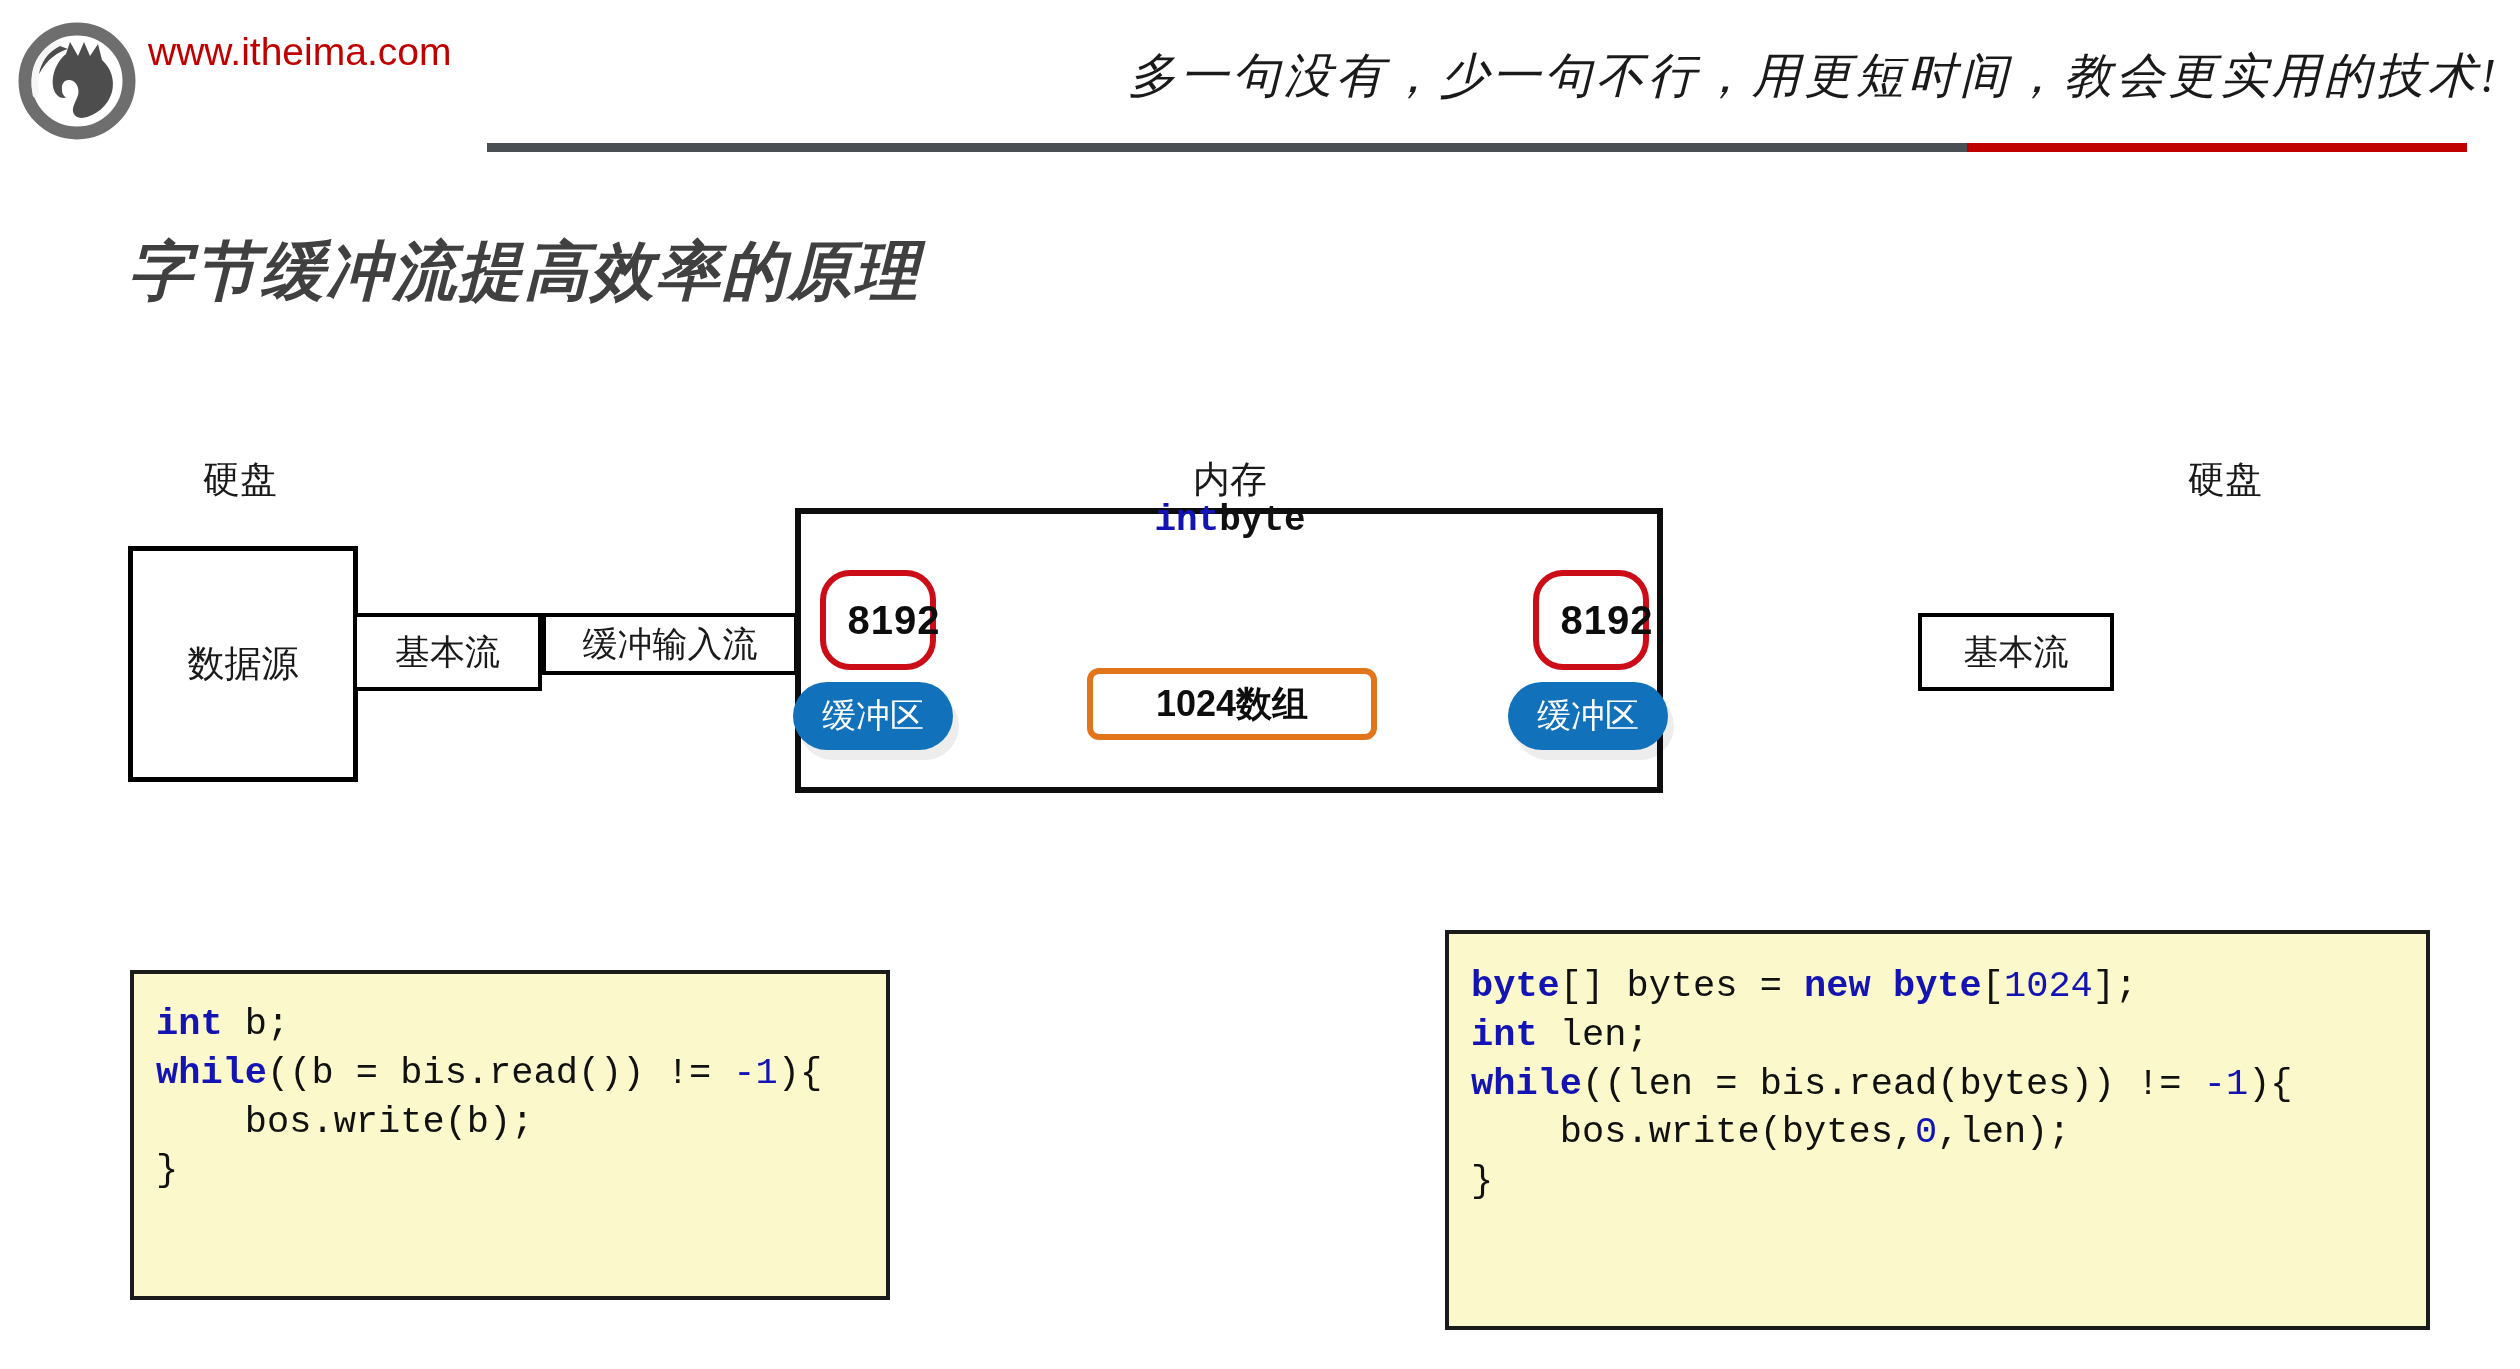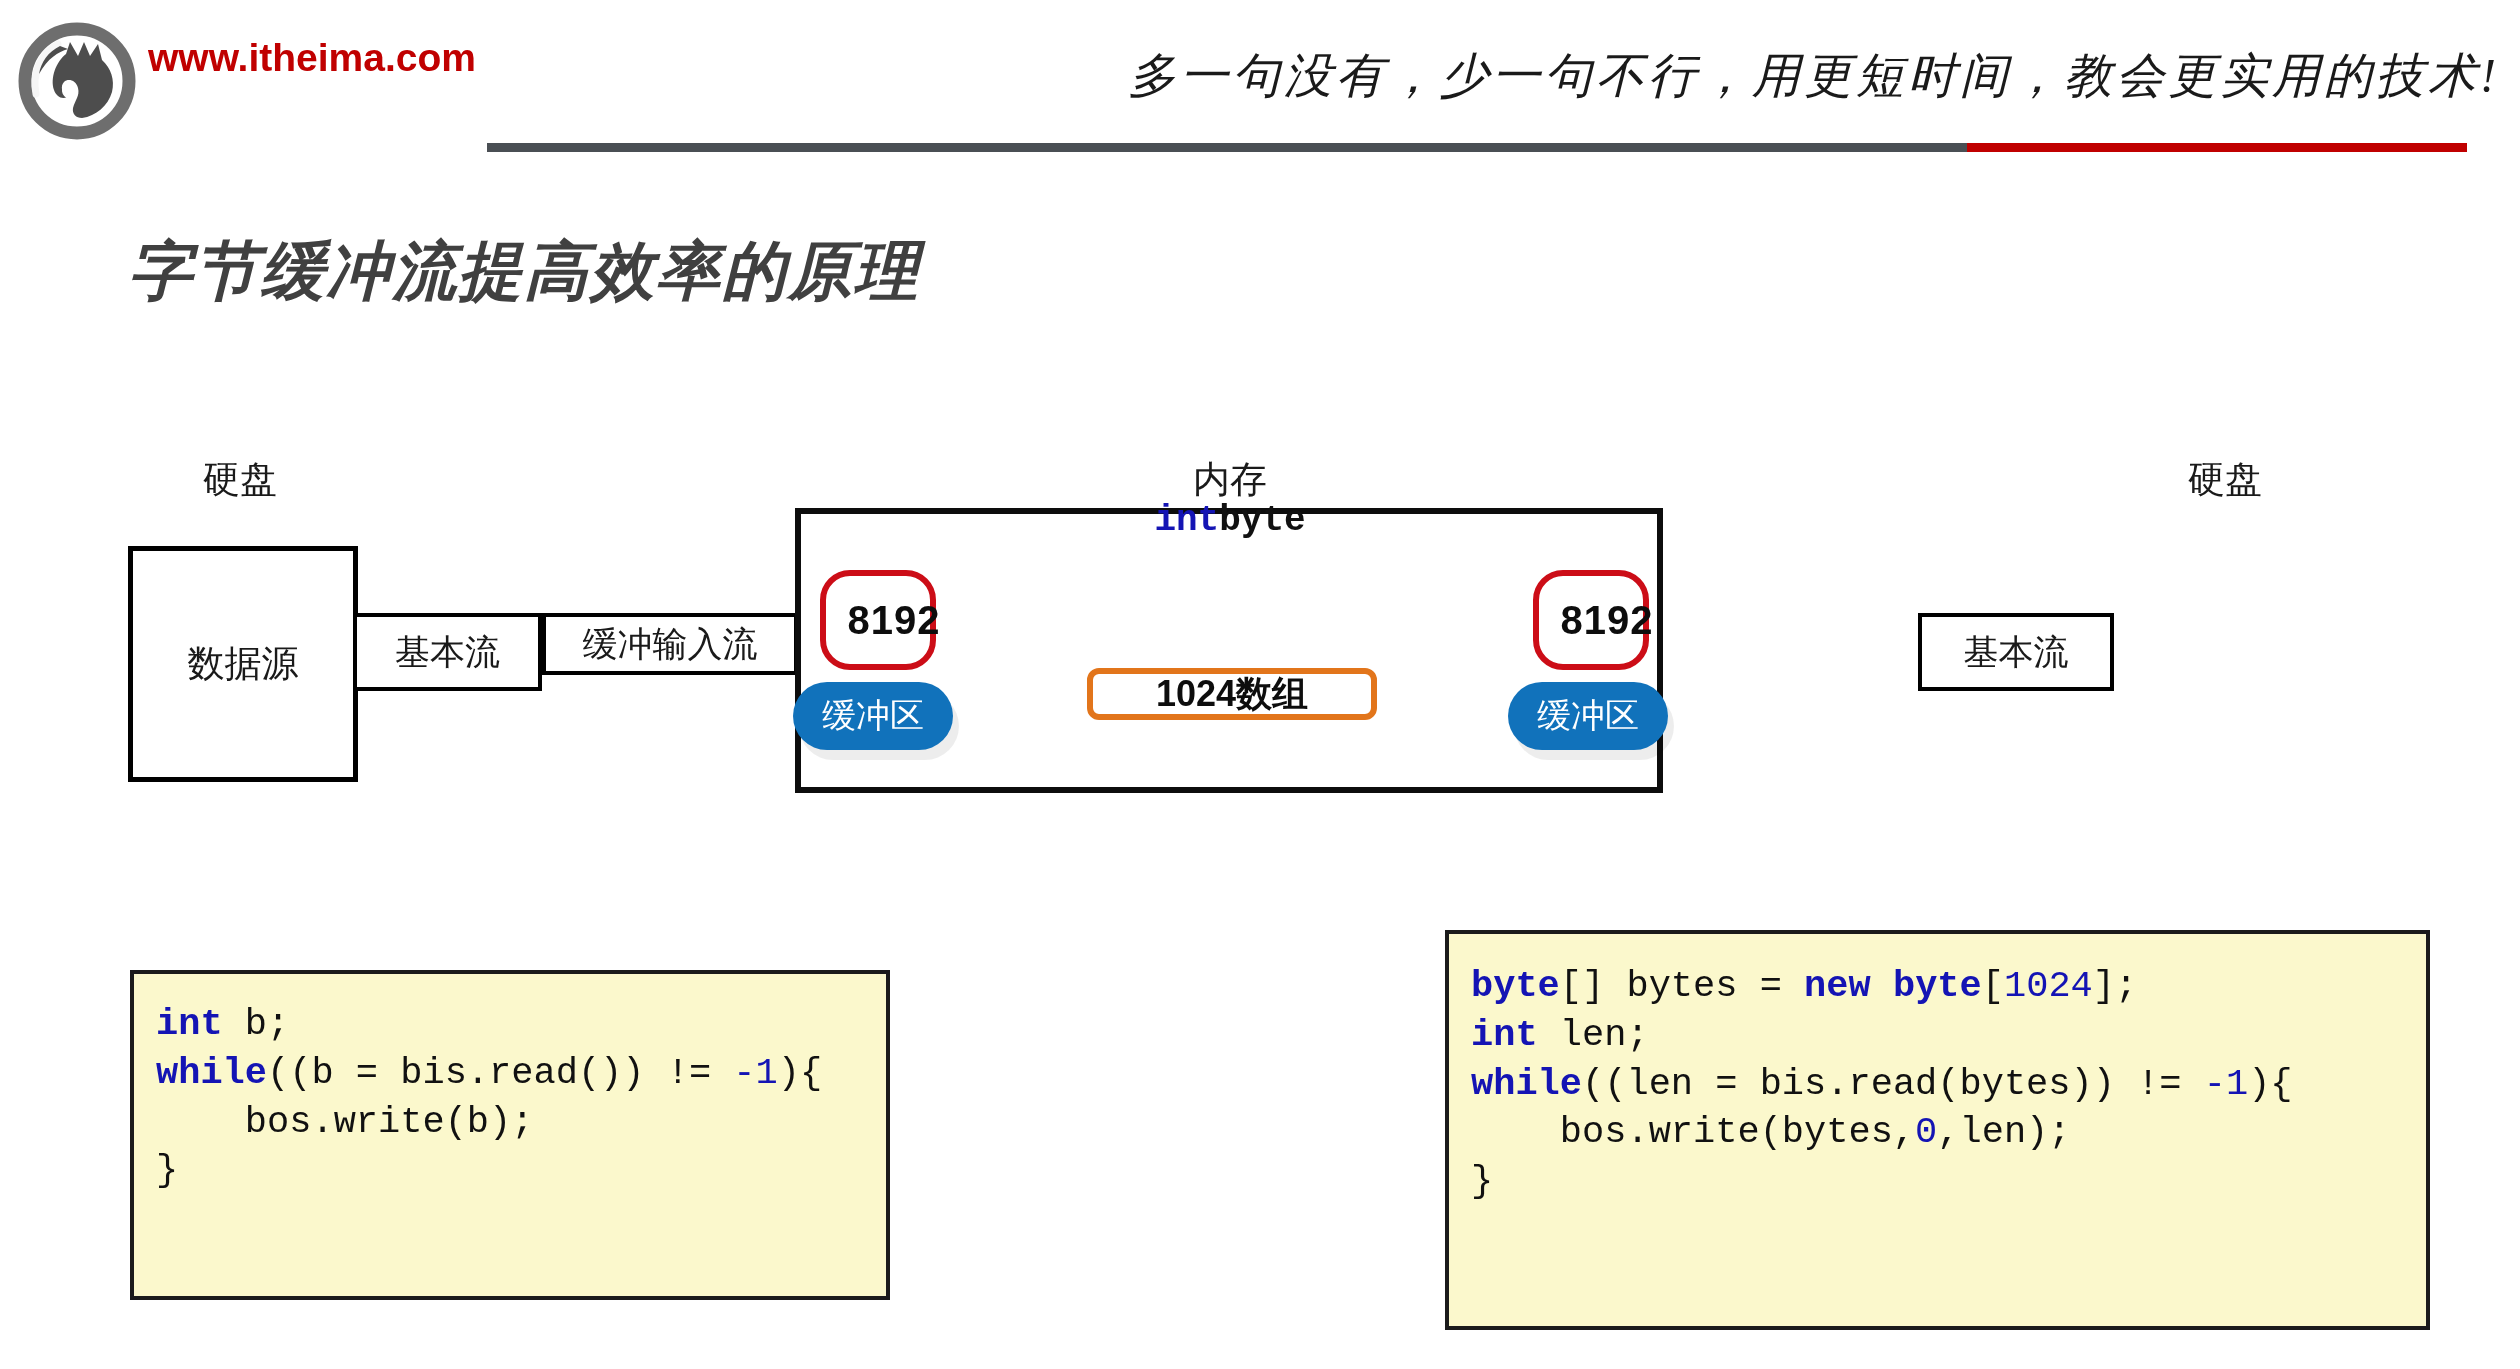--- a/index.html
+++ b/index.html
@@ -42,24 +42,24 @@
   #brand-name {
     font-family: "Liberation Sans", sans-serif;
     font-size: 60px;
     font-weight: bold;
     color: #3d3d3d;
     letter-spacing: 2px;
     line-height: 1;
     white-space: nowrap;
   }
   #brand-url {
-    margin-top: 10px;
+    margin-top: 4px;
     font-family: "Liberation Sans", sans-serif;
     font-size: 39px;
-    font-weight: bold;
+    font-weight: normal;
     color: #c00000;
     letter-spacing: 0px;
     line-height: 1;
     white-space: nowrap;
   }
   #header-tagline {
     position: absolute;
     left: 900px;
     top: 44px;
     width: 1600px;
@@ -207,21 +207,21 @@
     white-space: nowrap;
   }
   #int-byte-text .kw { color: #1414b4; }
   #int-byte-text .id { color: #111111; }
 
   #array-box {
     position: absolute;
     left: 1087px;
     top: 668px;
     width: 290px;
-    height: 52px;
+    height: 72px;
     border: 6px solid #e2751b;
     border-radius: 12px;
     background: #ffffff;
     box-sizing: border-box;
     display: flex;
     align-items: center;
     justify-content: center;
     font-family: "Liberation Sans", sans-serif;
     font-size: 36px;
     font-weight: bold;

